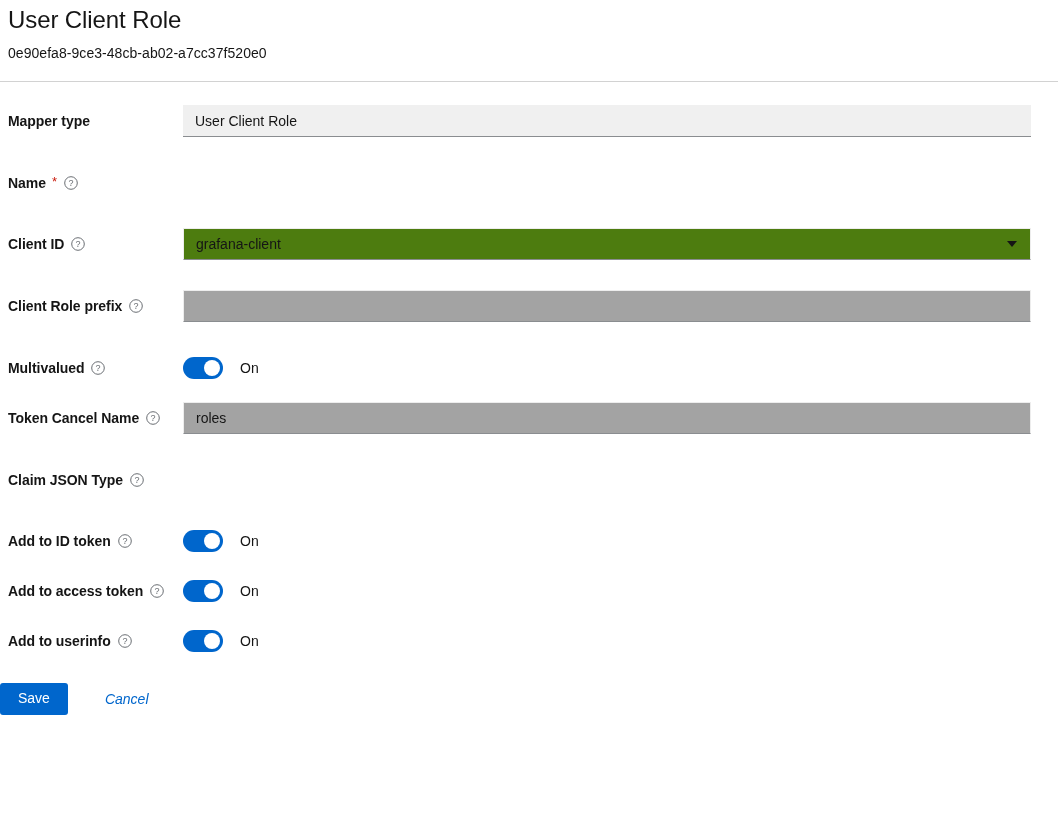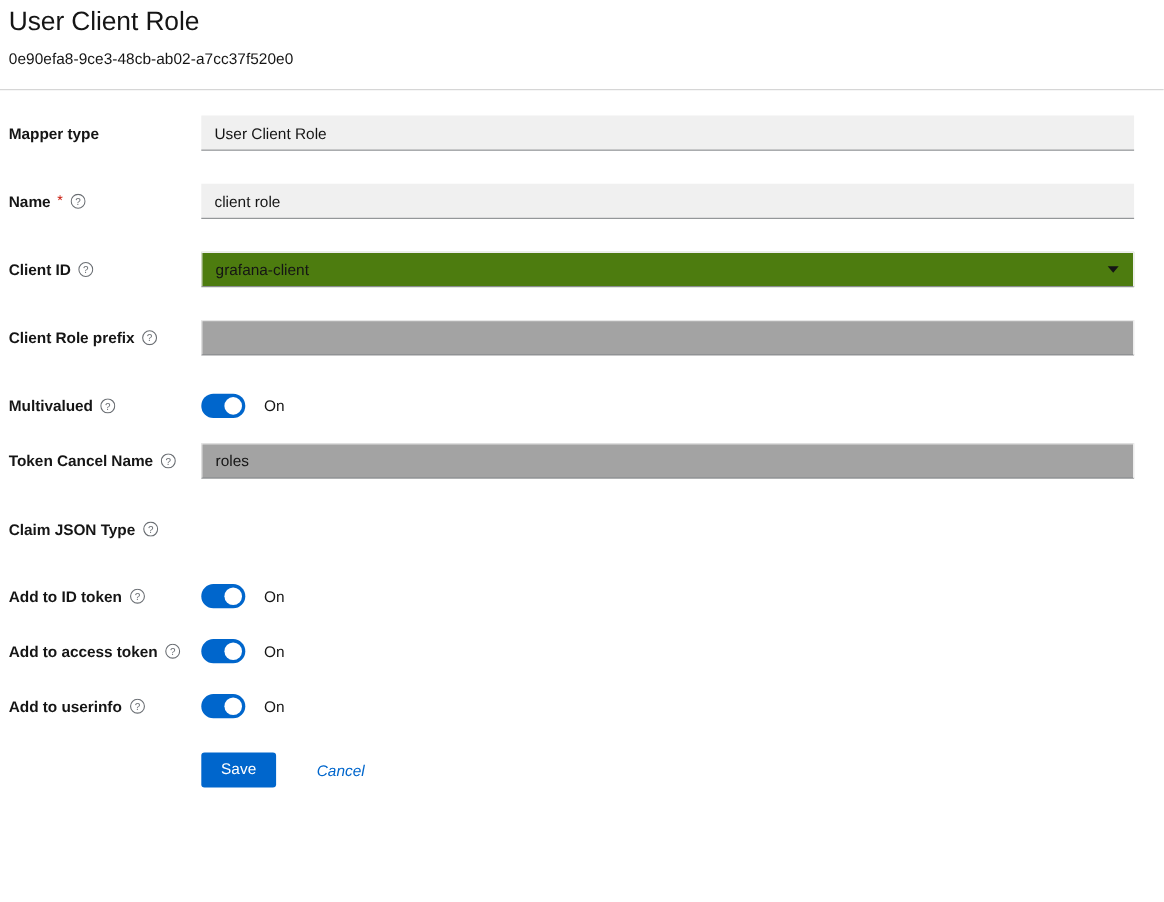--- a/index.html
+++ b/index.html
@@ -171,21 +171,20 @@
   }
   .switch-label {
     margin-left: 17px;
     font-size: 14px;
     color: #151515;
   }
 
   
   .actions {
     display: flex;
-    padding-left: 183px;
     padding-top: 27px;
   }
   .btn-save {
     background: #06c;
     color: #ffffff;
     border: none;
     border-radius: 3px;
     font-family: "Liberation Sans", sans-serif;
     font-size: 14px;
     padding: 7px 18px 8px 18px;
@@ -228,23 +227,20 @@
     <div class="label-cell">
       <span class="label-text">Name</span>
       <span class="required-star">*</span>
       <span class="help-icon">
         <svg width="14" height="14" viewBox="0 0 14 14">
           <circle cx="7" cy="7" r="6.3" fill="none" stroke="#6a6e73" stroke-width="1"></circle>
           <text x="7" y="10.4" font-family="Liberation Sans, sans-serif" font-size="9" fill="#6a6e73" text-anchor="middle">?</text>
         </svg>
       </span>
     </div>
-    <div class="control-cell">
-      <input class="text-input disabled" type="text" readonly="" disabled="" value="client role" style="">
-    </div>
   </div>
 
   <div class="form-row row-gap-field">
     <div class="label-cell">
       <span class="label-text">Client ID</span>
       <span class="help-icon">
         <svg width="14" height="14" viewBox="0 0 14 14">
           <circle cx="7" cy="7" r="6.3" fill="none" stroke="#6a6e73" stroke-width="1"></circle>
           <text x="7" y="10.4" font-family="Liberation Sans, sans-serif" font-size="9" fill="#6a6e73" text-anchor="middle">?</text>
         </svg>

